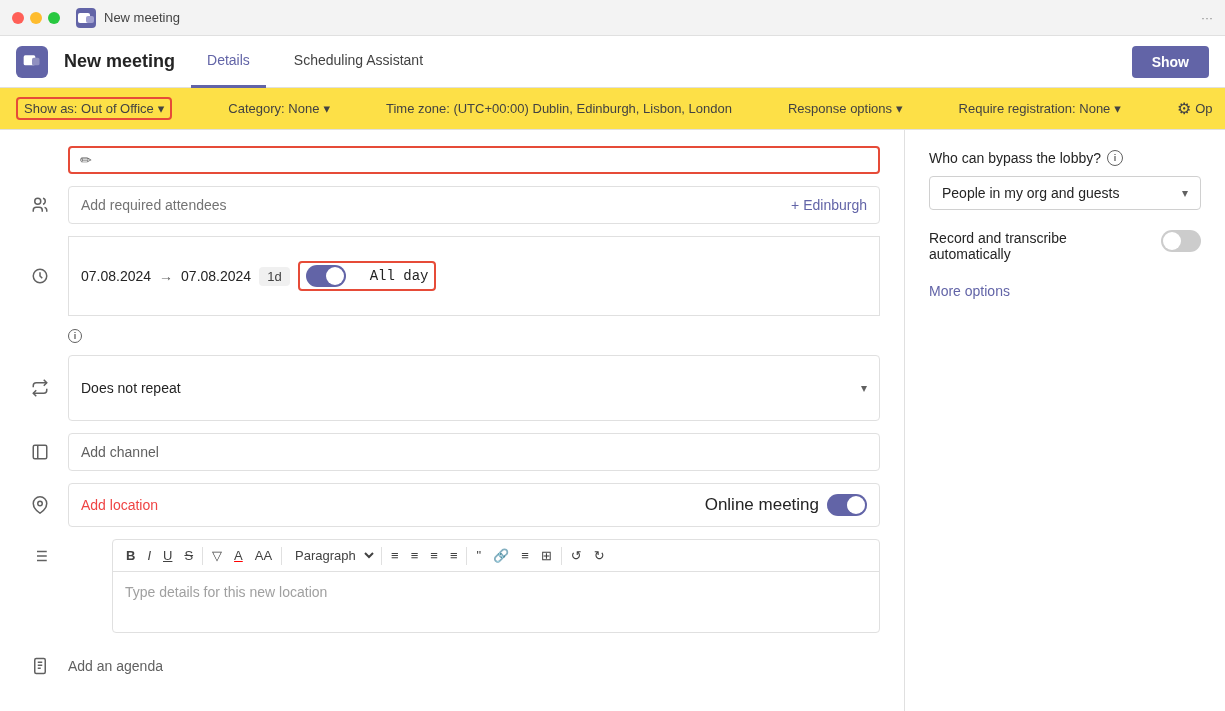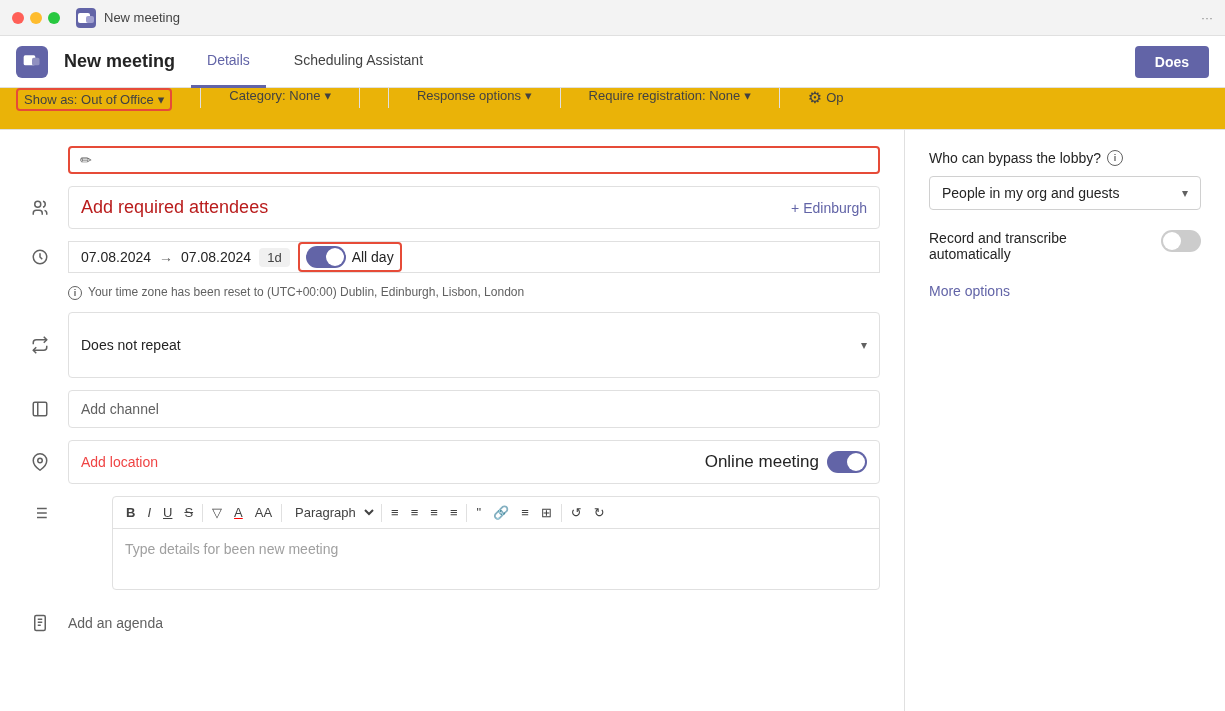--- a/index.html
+++ b/index.html
@@ -25,21 +25,21 @@
     .app-logo { width: 32px; height: 32px; background: #6264a7; border-radius: 6px; display: flex; align-items: center; justify-content: center; }
     .app-logo svg { width: 20px; height: 20px; }
     .app-title { font-size: 18px; font-weight: 600; color: #242424; }
     .header-tabs { display: flex; gap: 12px; }
     .header-tab { padding: 0 16px; height: 52px; display: flex; align-items: center; font-size: 14px; color: #424242; cursor: pointer; border-bottom: 3px solid transparent; position: relative; top: 0; }
     .header-tab.active { color: #6264a7; border-bottom: 3px solid #6264a7; font-weight: 500; }
     .save-btn { margin-left: auto; background: #6264a7; color: white; border: none; border-radius: 4px; padding: 8px 20px; font-size: 14px; font-weight: 600; cursor: pointer; }
 
     
     .toolbar {
-      display: flex; align-items: flex-start; background: #eab308; height: 42px; padding: 0 16px; border-bottom: 1px solid #e0e0e0; gap: 28px; overflow: hidden;
+      display: flex; align-items: center; background: #fde047; height: 42px; padding: 0 16px; border-bottom: 1px solid #e0e0e0; gap: 28px; overflow: hidden;
     }
     .toolbar-item { display: flex; align-items: center; gap: 4px; font-size: 13px; color: #424242; cursor: pointer; white-space: nowrap; }
     .toolbar-item.highlighted { border: 2px solid #e64b38; border-radius: 4px; padding: 2px 6px; }
     .toolbar-divider { width: 1px; height: 20px; background: #e0e0e0; }
     .toolbar-gear { font-size: 16px; }
 
     
     .main-layout { display: flex; height: calc(711px - 36px - 52px - 42px); }
 
     
@@ -50,28 +50,28 @@
 
     
     .form-row { display: flex; align-items: center; margin-bottom: 12px; gap: 12px; }
     .form-row-icon { width: 32px; display: flex; justify-content: center; align-items: center; color: #616161; font-size: 16px; flex-shrink: 0; }
 
     .title-field-wrapper { display: flex; align-items: center; border: 2px solid #e64b38; border-radius: 4px; padding: 4px 10px; gap: 8px; flex: 1; }
     .title-field-wrapper .pencil-icon { color: #616161; font-size: 14px; }
     .title-input { border: none; outline: none; font-size: 16px; color: #242424; flex: 1; background: transparent; }
 
     .attendees-row { display: flex; align-items: center; border: 1px solid #e0e0e0; border-radius: 4px; padding: 10px 12px; flex: 1; }
-    .attendees-placeholder { color: #b91c1c; font-size: 18px; flex: 1; }
+    .attendees-placeholder { color: #737373; font-size: 14px; flex: 1; }
     .optional-link { color: #6264a7; font-size: 14px; cursor: pointer; white-space: nowrap; }
 
-    .datetime-row { display: flex; align-items: center; gap: 8px; flex: 1; border: 1px solid #e0e0e0; border-radius: 0; padding: 0 12px; }
+    .datetime-row { display: flex; align-items: center; gap: 8px; flex: 1; border: 1px solid #e0e0e0; border-radius: 0; padding: 24px 12px; }
     .date-field { font-size: 14px; color: #242424; cursor: pointer; }
     .arrow-sep { color: #616161; font-size: 14px; }
     .duration-badge { background: #f0f0f0; border-radius: 4px; padding: 2px 8px; font-size: 13px; color: #424242; }
-    .allday-toggle-wrapper { display: flex; align-items: center; gap: 6px; }
+    .allday-toggle-wrapper { display: flex; align-items: center; gap: 24px; font-family: Liberation Mono, monospace; }
     .allday-toggle-wrapper.highlighted { border: 2px solid #e64b38; border-radius: 4px; padding: 2px 6px; }
     .toggle { width: 40px; height: 22px; border-radius: 11px; background: #6264a7; position: relative; cursor: pointer; }
     .toggle-knob { width: 18px; height: 18px; border-radius: 50%; background: white; position: absolute; top: 2px; right: 2px; }
     .toggle-off { background: #ccc; }
     .toggle-off .toggle-knob { right: auto; left: 2px; }
     .allday-label { font-size: 14px; color: #242424; }
 
     .timezone-notice { display: flex; align-items: flex-start; gap: 6px; font-size: 12px; color: #616161; margin-left: 44px; margin-bottom: 12px; }
     .info-icon { width: 14px; height: 14px; border-radius: 50%; border: 1.5px solid #616161; display: flex; align-items: center; justify-content: center; font-size: 9px; font-weight: bold; flex-shrink: 0; margin-top: 1px; }
 
@@ -136,34 +136,37 @@
     <svg viewBox="0 0 24 24" fill="white" width="18" height="18">
         <rect x="2" y="4" width="14" height="12" rx="2"></rect>
         <rect x="12" y="7" width="9" height="9" rx="2" fill="#9090c0"></rect>
       </svg>
   </div>
   <span class="app-title">New meeting</span>
   <div class="header-tabs">
     <div class="header-tab active">Details</div>
     <div class="header-tab">Scheduling Assistant</div>
   </div>
-  <button class="save-btn">Does</button>
+  <button class="save-btn">Show</button>
 </div>
 
 <div class="toolbar">
   <div class="toolbar-item highlighted">
     <span>Show as: Out of Office</span>
     <span>▾</span>
   </div>
   <div class="toolbar-divider"></div>
   <div class="toolbar-item">
     <span>Category: None</span>
     <span>▾</span>
   </div>
   <div class="toolbar-divider"></div>
+  <div class="toolbar-item">
+    <span>Time zone: (UTC+00:00) Dublin, Edinburgh, Lisbon, London</span>
+  </div>
   <div class="toolbar-divider"></div>
   <div class="toolbar-item">
     <span>Response options</span>
     <span>▾</span>
   </div>
   <div class="toolbar-divider"></div>
   <div class="toolbar-item">
     <span>Require registration: None</span>
     <span>▾</span>
   </div>
@@ -216,21 +219,20 @@
           <div class="toggle">
             <div class="toggle-knob"></div>
           </div>
           <span class="allday-label">All day</span>
         </div>
       </div>
     </div>
 
     <div class="timezone-notice">
       <div class="info-icon">i</div>
-      <span>Your time zone has been reset to (UTC+00:00) Dublin, Edinburgh, Lisbon, London</span>
     </div>
 
     <div class="form-row">
       <div class="form-row-icon">
         <svg width="18" height="18" viewBox="0 0 24 24" fill="none" stroke="#616161" stroke-width="2">
             <polyline points="17 1 21 5 17 9"></polyline>
             <path d="M3 11V9a4 4 0 0 1 4-4h14"></path>
             <polyline points="7 23 3 19 7 15"></polyline>
             <path d="M21 13v2a4 4 0 0 1-4 4H3"></path>
           </svg>
@@ -314,21 +316,21 @@
           <div class="editor-separator"></div>
           <button class="editor-btn">"</button>
           <button class="editor-btn">🔗</button>
           <button class="editor-btn">≡</button>
           <button class="editor-btn">⊞</button>
           <div class="editor-separator"></div>
           <button class="editor-btn">↺</button>
           <button class="editor-btn">↻</button>
         </div>
         <div class="editor-content">
-          <span>Type details for been new meeting</span>
+          <span>Type details for this new location</span>
         </div>
       </div>
     </div>
 
     <div class="agenda-row">
       <div class="agenda-icon">
         <svg width="18" height="18" viewBox="0 0 24 24" fill="none" stroke="#616161" stroke-width="2">
             <rect x="5" y="2" width="14" height="20" rx="2"></rect>
             <line x1="9" y1="7" x2="15" y2="7"></line>
             <line x1="9" y1="11" x2="15" y2="11"></line>

